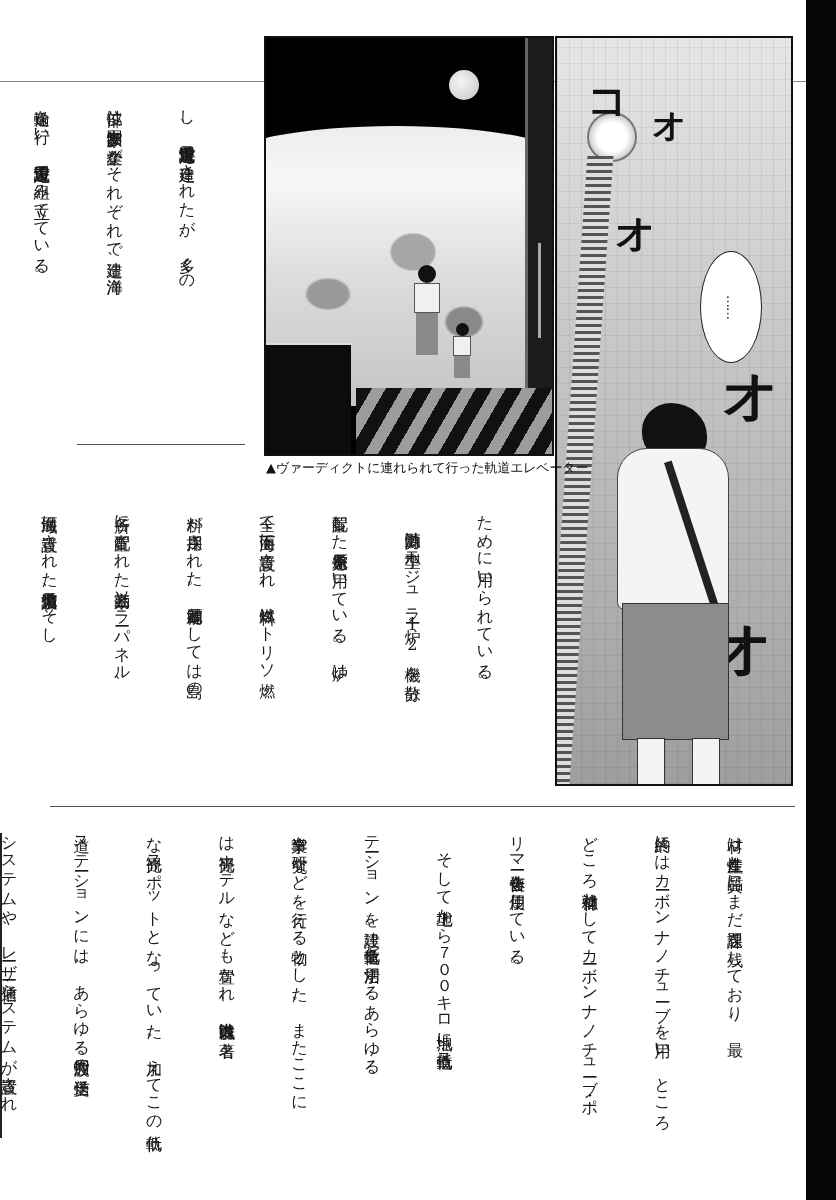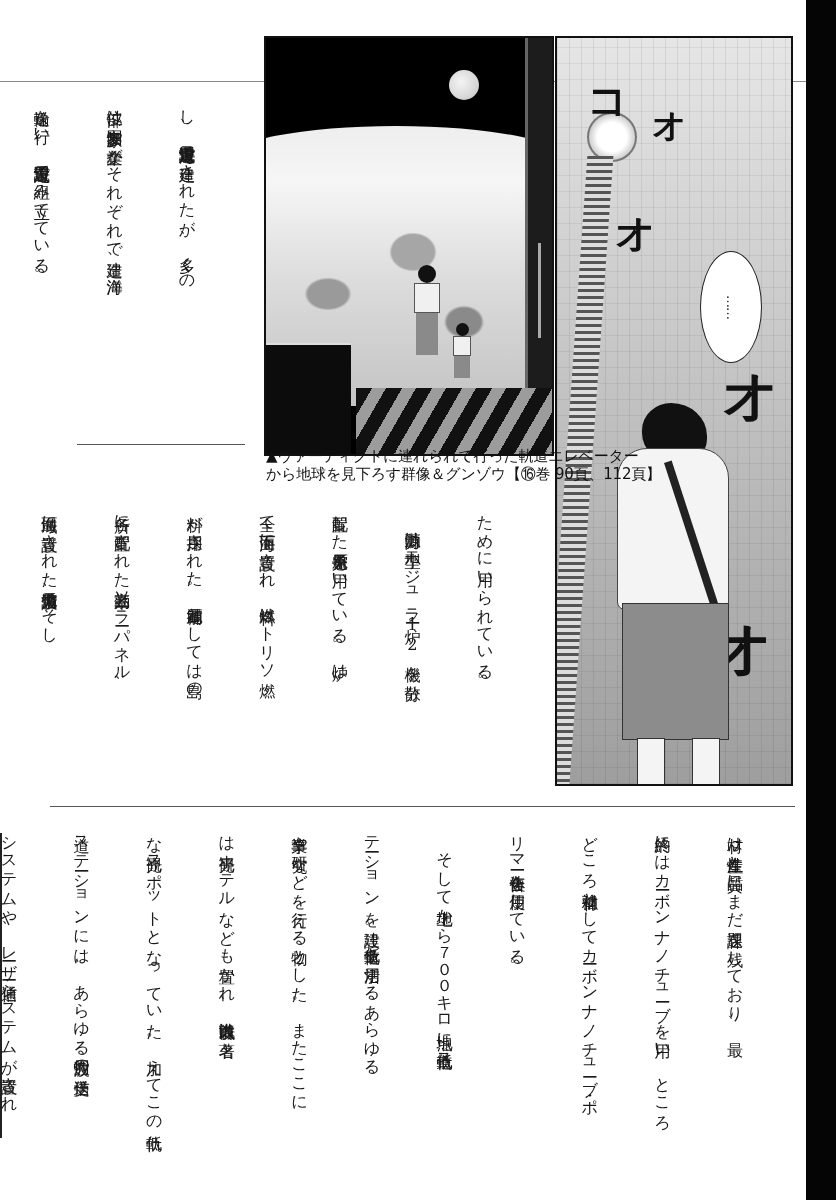--- a/index.html
+++ b/index.html
@@ -72,23 +72,23 @@
   .bubble { position: absolute; left: 143px; top: 213px; width: 60px; height: 110px; border-radius: 50%; background: #fff; border: 1.5px solid #222;
     writing-mode: vertical-rl; display: flex; align-items: center; justify-content: center; font-size: 13px; letter-spacing: -1px; }
   .boy { position: absolute; left: 30px; top: 365px; width: 150px; height: 385px; }
   .boy .hair { position: absolute; left: 55px; top: 0; width: 65px; height: 60px; background: #111; border-radius: 45% 55% 40% 50%; }
   .boy .shirt { position: absolute; left: 30px; top: 45px; width: 110px; height: 160px; background: #f4f4f4; border: 1.5px solid #444; border-radius: 30px 30px 8px 8px; }
   .boy .suspender { position: absolute; left: 100px; top: 55px; width: 8px; height: 150px; background: #222; transform: rotate(-18deg); }
   .boy .shorts { position: absolute; left: 35px; top: 200px; width: 105px; height: 135px; background: #8c8c8c; border: 1.5px solid #333; }
   .boy .leg { position: absolute; top: 335px; width: 26px; height: 45px; background: #f4f4f4; border: 1px solid #333; }
 
   .caption {
-    position: absolute; left: 266px; top: 447px; width: 290px;
+    position: absolute; left: 266px; top: 459px; width: 290px;
     font-family: "DejaVu Sans", "Liberation Sans", sans-serif;
-    font-size: 15px; line-height: 18px; color: #111; letter-spacing: -0.2px;
+    font-size: 13px; line-height: 18px; color: #111; letter-spacing: -0.2px;
   }
   .caption .line { display: block; white-space: nowrap; }
 </style>
 </head>
 <body>
 
 <div class="top-rule"></div>
 <div class="black-bar-right"></div>
 <div class="left-rule-bottom"></div>
 <div class="mid-rule-left"></div>
@@ -138,21 +138,20 @@
     <div class="shirt"></div>
     <div class="suspender"></div>
     <div class="shorts"></div>
     <div class="leg" style="left:50px;"></div>
     <div class="leg" style="left:105px;"></div>
   </div>
 </div>
 
 <div class="caption">
   <span class="line">▲ヴァーディクトに連れられて行った軌道エレベーター</span>
-  <span class="line">から地球を見下ろす群像＆グンゾウ【⑯巻 90頁、112頁】</span>
 </div>
 
 <div class="vtext block-ml">
   <p>ために用いられている。</p>
   <p>　動力源は小型モジュラー炉12機を分散</p>
   <p>配置した原子力発電を用いている。炉は</p>
   <p>全て海面下に設置され、燃料はトリソ燃</p>
   <p>料が採用された。補助電源としては島の</p>
   <p>各所に配置された高効率ソーラーパネル、</p>
   <p>海面域に設置された波力発電設備、そし</p>

